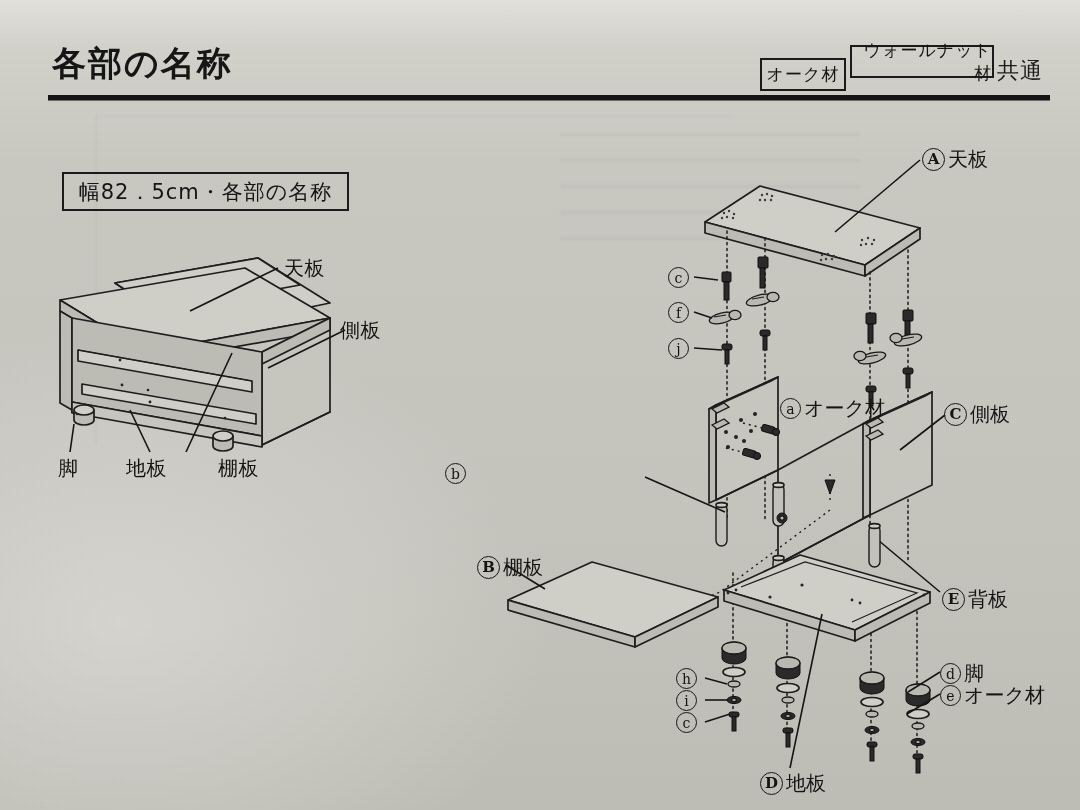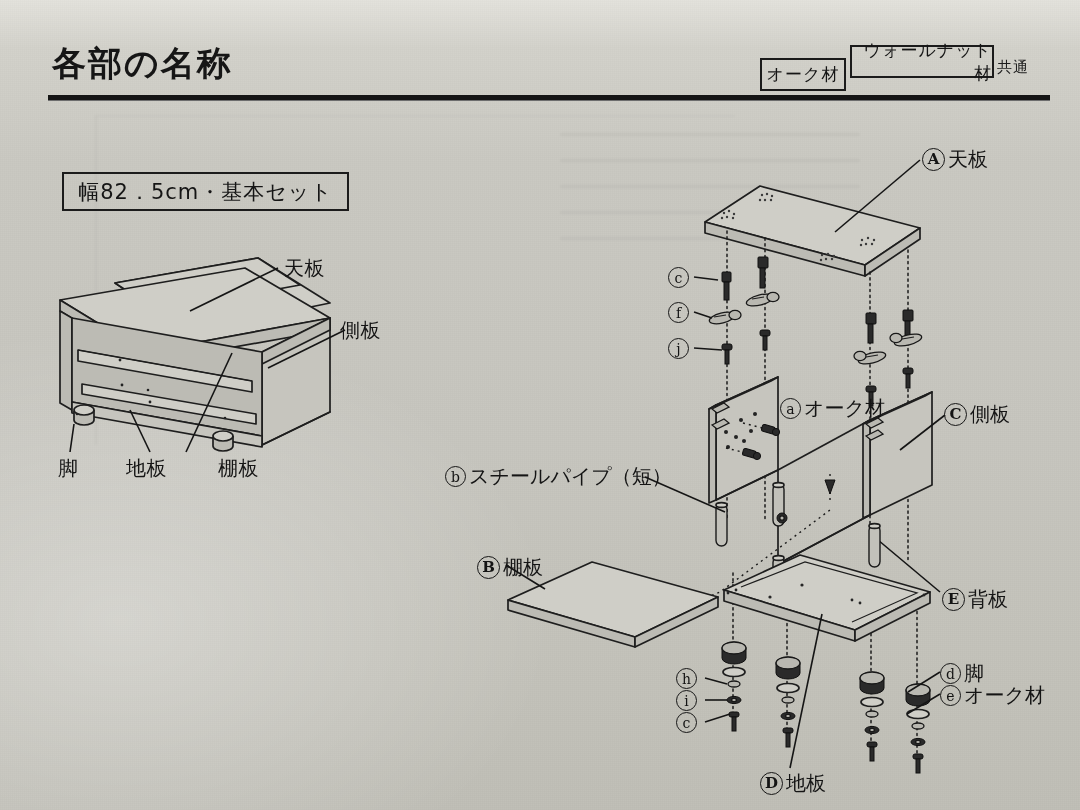--- a/index.html
+++ b/index.html
@@ -51,21 +51,21 @@
     content:"";position:absolute;left:0;top:5px;width:100%;height:1px;background:#6d6d6d;
   }
 
   .matbox{
     position:absolute;border:2px solid #1b1b1b;
     display:flex;align-items:center;justify-content:center;
     font-size:17px;letter-spacing:1px;color:#151515;background:transparent;
   }
   #mat-oak{left:760px;top:58px;width:82px;height:29px;}
   #mat-walnut{left:850px;top:45px;width:140px;height:29px;}
-  #mat-common{left:997px;top:60px;font-size:15px;letter-spacing:1px;}
+  #mat-common{left:997px;top:60px;font-size:22px;letter-spacing:1px;}
 
   #setbox{
     position:absolute;left:62px;top:172px;width:283px;height:35px;
     border:2px solid #1b1b1b;display:flex;align-items:center;justify-content:center;
     font-size:21px;letter-spacing:1px;color:#151515;
   }
 
   .lbl{position:absolute;font-size:20px;color:#141414;white-space:nowrap;letter-spacing:.5px;}
 
   svg.layer{position:absolute;left:0;top:0;width:1080px;height:810px;pointer-events:none;}
@@ -90,21 +90,21 @@
   <div id="ghost"></div>
   <div id="ghost2"></div>
 
   <div class="txt" id="title">各部の名称</div>
   <div id="title-rule"></div>
 
   <div class="matbox" id="mat-oak">オーク材</div>
   <div class="matbox" id="mat-walnut">ウォールナット材</div>
   <div class="txt" id="mat-common">共通</div>
 
-  <div id="setbox">幅82．5cm・基本セット</div>
+  <div id="setbox">幅82．5cm・各部の名称</div>
 
   <svg class="layer" viewBox="0 0 1080 810">
     <defs>
       <style>
         .s  { fill:none; stroke:#1e1e1e; stroke-width:1.7; stroke-linejoin:round; stroke-linecap:round; }
         .sf { fill:#c6c5be; stroke:#1e1e1e; stroke-width:1.7; stroke-linejoin:round; }
         .sf2{ fill:#bcbbb4; stroke:#1e1e1e; stroke-width:1.7; stroke-linejoin:round; }
         .sf3{ fill:#cfcec7; stroke:#1e1e1e; stroke-width:1.7; stroke-linejoin:round; }
         .thin{ fill:none; stroke:#1e1e1e; stroke-width:1.2; }
         .lead{ fill:none; stroke:#151515; stroke-width:1.6; }
@@ -469,21 +469,20 @@
     <span>背板</span>
   </div>
 
   <div class="cirlabel" style="left:780px;top:395px;">
     <span class="circ">a</span>
     <span>オーク材</span>
   </div>
 
   <div class="cirlabel" style="left:445px;top:463px;">
     <span class="circ">b</span>
-    <span>スチールパイプ（短）</span>
   </div>
 
   <div class="cirlabel" style="left:940px;top:660px;">
     <span class="circ">d</span>
     <span>脚</span>
   </div>
 
   <div class="cirlabel" style="left:940px;top:682px;">
     <span class="circ">e</span>
     <span>オーク材</span>

